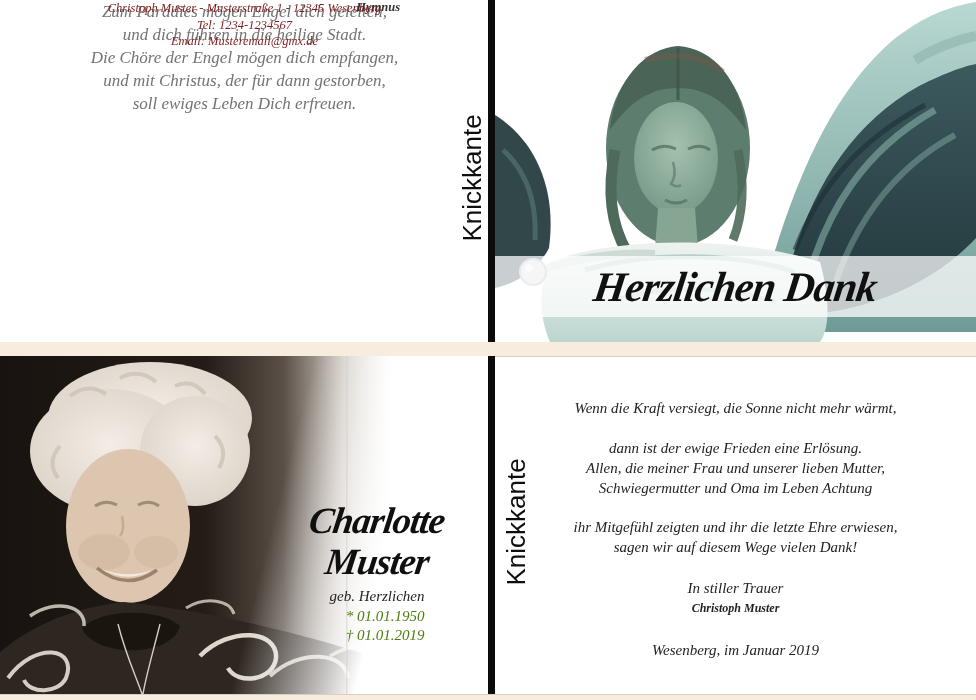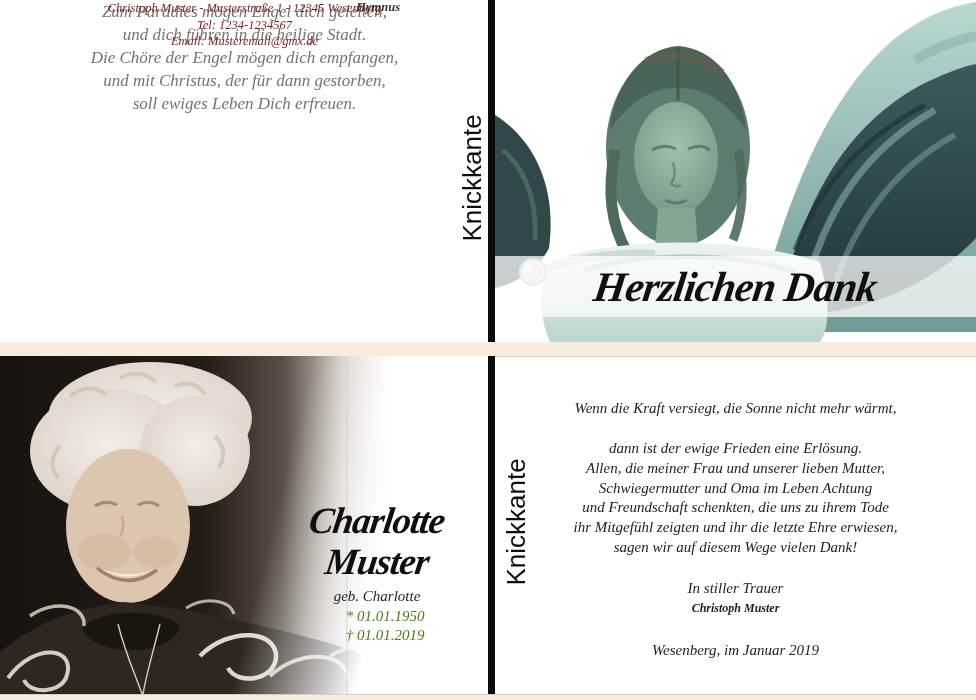--- a/index.html
+++ b/index.html
@@ -232,34 +232,33 @@
       <path d="M186,252 C206,240 230,244 234,258" stroke="#f2ebe0" stroke-width="3" fill="none" opacity="0.7"></path>
 
       <rect width="489" height="338" fill="url(#pfade)"></rect>
 
       <rect x="346" y="0" width="1.5" height="338" fill="#cfcfcf" opacity="0.55"></rect>
     </svg>
   </section>
 
   <div class="abs name-first script">Charlotte</div>
   <div class="abs name-last script">Muster</div>
-  <div class="abs maiden">geb. Charlotte</div>
+  <div class="abs maiden">geb. Herzlichen</div>
   <div class="abs dates birth">* 01.01.1950</div>
   <div class="abs dates death">† 01.01.2019</div>
 
   <div class="abs fold-line bottom"></div>
   <div class="abs fold-label bottom">Knickkante</div>
 
   <section class="abs thanks">
     <div class="line" style="top:42px;">Wenn die Kraft versiegt, die Sonne nicht mehr wärmt,</div>
     <div class="line" style="top:70px;margin-top:12px;">dann ist der ewige Frieden eine Erlösung.</div>
 
     <div class="line" style="top:102px;">Allen, die meiner Frau und unserer lieben Mutter,</div>
     <div class="line" style="top:122px;">Schwiegermutter und Oma im Leben Achtung</div>
-    <div class="line" style="top:141px;">und Freundschaft schenkten, die uns zu ihrem Tode</div>
     <div class="line" style="top:161px;">ihr Mitgefühl zeigten und ihr die letzte Ehre erwiesen,</div>
     <div class="line" style="top:181px;">sagen wir auf diesem Wege vielen Dank!</div>
 
     <div class="line" style="top:222px;">In stiller Trauer</div>
     <div class="line bold" style="top:242px;">Christoph Muster</div>
 
     <div class="line" style="top:284px;text-align:center;">Wesenberg, im Januar 2019</div>
   </section>
 
   <div class="abs bottom-strip"></div>

